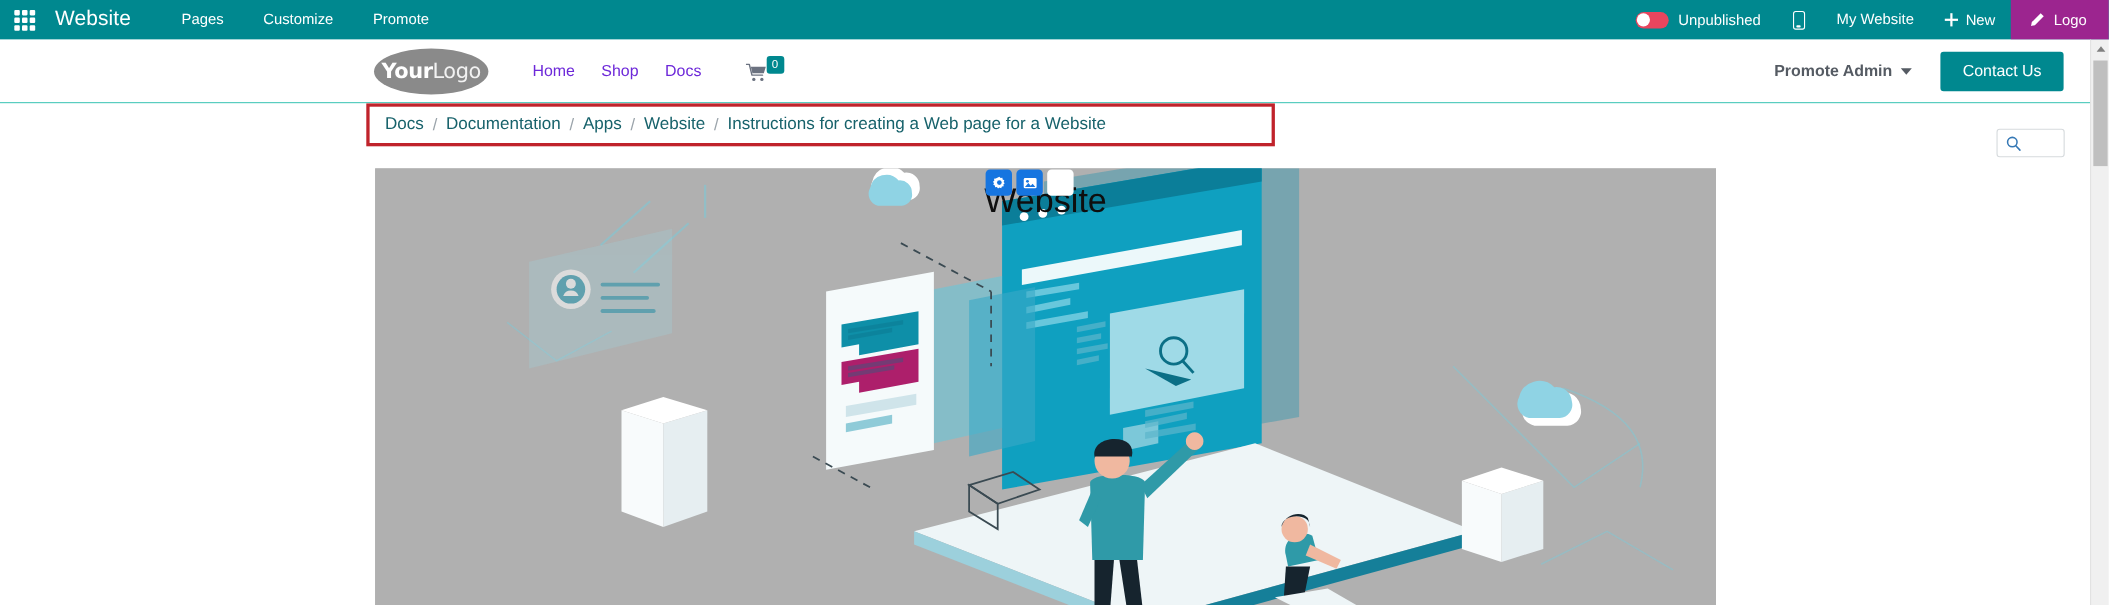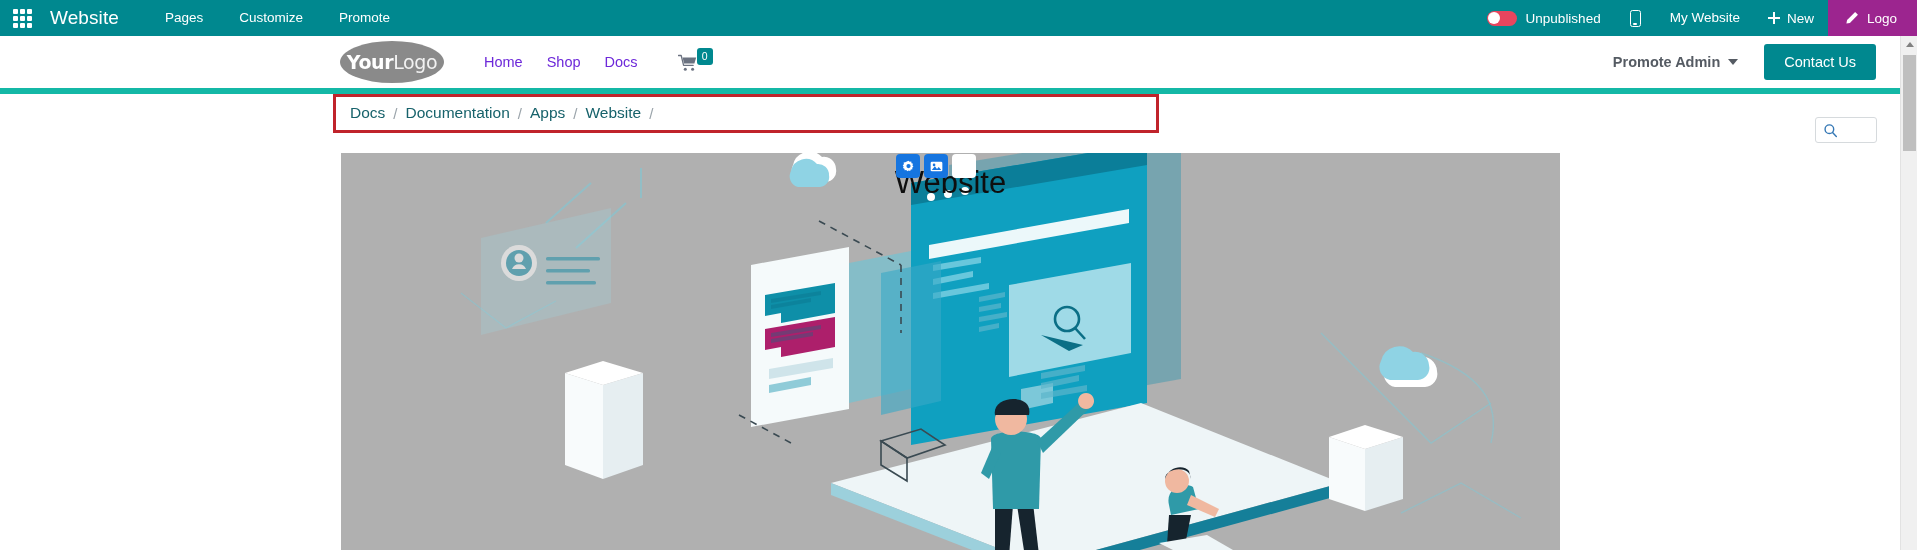--- a/index.html
+++ b/index.html
@@ -97,21 +97,21 @@
     padding: 0 20px 0 17px; cursor: pointer;
     font-size: 13.5px; color: #ffffff; min-width: 78px;
   }
   .pencil-icon { display: block; width: 14px; height: 14px; }
 
   
   .site-nav {
     position: absolute; top: 36px; left: 0;
     width: 1900px; height: 58px;
     background: #ffffff;
-    border-bottom: 6px solid #14b8a6;
+    border-bottom: 1px solid #14b8a6;
     display: flex; align-items: center;
   }
   .logo {
     margin-left: 340px;
     width: 104px; height: 42px;
     background: #8a8a8a;
     border-radius: 50% / 50%;
     display: flex; align-items: center; justify-content: center;
     cursor: pointer;
     position: relative;
@@ -338,20 +338,21 @@
 <div class="breadcrumb-row">
   <div class="breadcrumb">
     <span class="crumb">Docs</span>
     <span class="crumb-sep">/</span>
     <span class="crumb">Documentation</span>
     <span class="crumb-sep">/</span>
     <span class="crumb">Apps</span>
     <span class="crumb-sep">/</span>
     <span class="crumb">Website</span>
     <span class="crumb-sep">/</span>
+    <span class="crumb current">Instructions for creating a Web page for a Website</span>
   </div>
 </div>
 
 <div class="search-box">
   <svg class="search-icon" viewBox="0 0 16 16">
     <circle cx="6.8" cy="6.6" r="4.6" fill="none" stroke="#3578b5" stroke-width="1.5"></circle>
     <line x1="10.2" y1="10.2" x2="14.2" y2="14.4" stroke="#3578b5" stroke-width="1.5" stroke-linecap="round"></line>
   </svg>
 </div>
 

